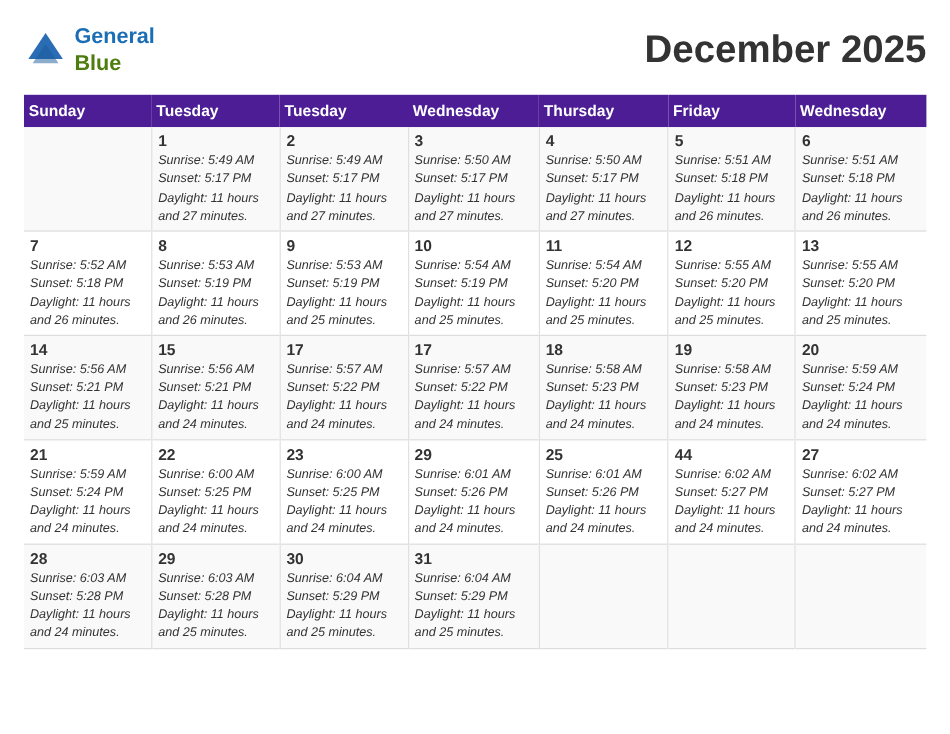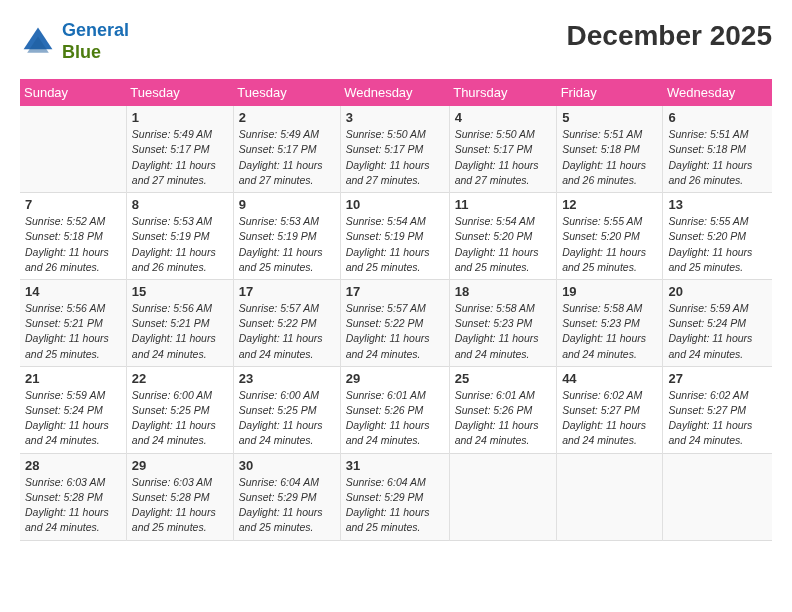--- a/index.html
+++ b/index.html
@@ -6,21 +6,21 @@
     body {
       font-family: Arial, sans-serif;
       background: #fff;
       width: 792px;
       min-height: 612px;
       padding: 20px;
     }
     .header-area {
       display: flex;
       justify-content: space-between;
-      align-items: flex-start;
+      align-items: center;
       margin-bottom: 16px;
     }
     .logo {
       display: flex;
       align-items: center;
       gap: 6px;
     }
     .logo-text {
       font-size: 18px;
       font-weight: bold;
@@ -31,40 +31,40 @@
       color: #1a6eb5;
     }
     .logo-icon {
       width: 36px;
       height: 36px;
     }
     .title-area {
       text-align: right;
     }
     .month-title {
-      font-size: 28px;
+      font-size: 32px;
       font-weight: bold;
       color: #333;
     }
     .location-title {
       font-size: 16px;
       color: #555;
     }
     table {
       width: 100%;
       border-collapse: collapse;
       font-size: 11px;
     }
     thead tr th {
-      background-color: #ec4899;
+      background-color: #4c1d95;
       color: #fff;
       padding: 6px 4px;
       text-align: left;
       font-size: 13px;
-      font-weight: normal;
+      font-weight: bold;
     }
     tbody tr {
       border-bottom: 1px solid #ddd;
     }
     tbody tr:nth-child(odd) {
       background: #f9f9f9;
     }
     tbody tr:nth-child(even) {
       background: #fff;
     }

